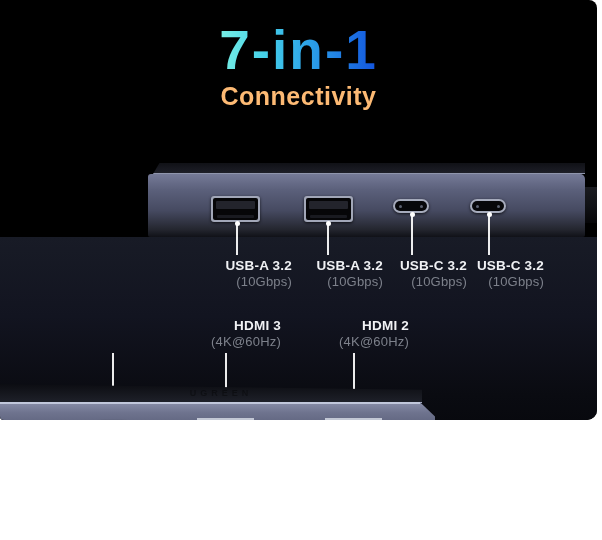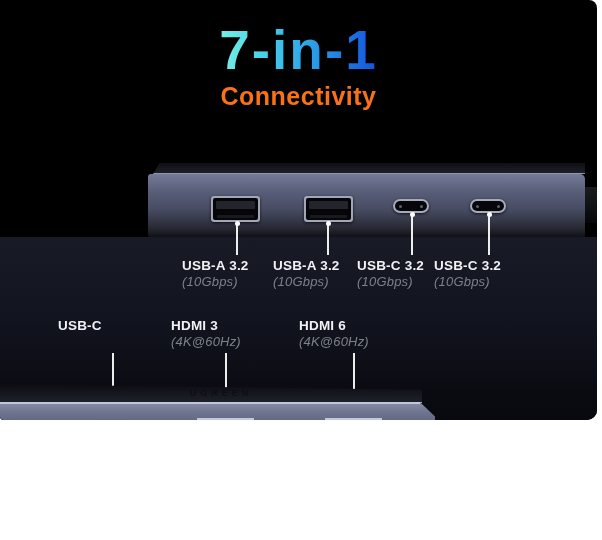--- a/index.html
+++ b/index.html
@@ -31,21 +31,21 @@
   }
   
   .title-wrap{position:absolute;top:22px;left:0;width:100%;text-align:center;}
   .headline{
     font-size:55px;font-weight:800;letter-spacing:2px;line-height:1.05;
     background:linear-gradient(90deg,#79efe4 0%,#46d2e9 28%,#2b9fe8 58%,#1253de 100%);
     -webkit-background-clip:text;background-clip:text;color:transparent;
     display:inline-block;
   }
   .subheadline{
-    margin-top:2px;font-size:25px;font-weight:600;color:#f97316;letter-spacing:.5px;
+    margin-top:2px;font-size:25px;font-weight:600;color:#fdba74;letter-spacing:.5px;
   }
   
   .top-hub{position:absolute;left:148px;top:163px;width:437px;height:74px;}
   .top-hub .cable{
     position:absolute;left:430px;top:24px;width:175px;height:36px;
     background:linear-gradient(180deg,#1a1b20,#101115 55%,#060608);
     border-radius:6px;
   }
   .top-hub .topface{
     position:absolute;left:5px;top:0;right:0;height:10px;
@@ -105,23 +105,23 @@
   .port-hdmi .inner{
     position:absolute;left:2px;top:2px;right:2px;bottom:2px;background:#050507;
     clip-path:polygon(0 0,100% 0,100% 52%,86% 100%,14% 100%,0 52%);
   }
   .port-hdmi .pins{position:absolute;left:6px;right:6px;top:3px;height:3px;background:#1d1e25;}
   
   .callout{position:absolute;width:2px;background:rgba(255,255,255,.92);}
   .callout .tipdot{position:absolute;left:50%;width:5px;height:5px;margin-left:-2.5px;border-radius:50%;background:#ffffff;}
   .callout .tipdot.top{top:-2px;} .callout .tipdot.bottom{bottom:-2px;}
   
-  .plabel{position:absolute;width:110px;text-align:left;}
+  .plabel{position:absolute;width:110px;text-align:right;}
   .plabel .pname{font-size:13.5px;font-weight:700;color:#f0f1f4;letter-spacing:.2px;}
-  .plabel .pspec{font-size:13px;font-weight:400;color:#7d818b;margin-top:1px;letter-spacing:.2px;font-style:italic;}
+  .plabel .pspec{font-size:13px;font-weight:400;color:#7d818b;margin-top:1px;letter-spacing:.2px;}
 </style>
 </head>
 <body>
 
 <div class="scene">
 
   <div class="band-upper"></div>
   <div class="floor"></div>
 
   <div class="title-wrap">
@@ -183,28 +183,27 @@
   <div class="plabel" style="left:357px;top:258px;">
     <div class="pname">USB-C 3.2</div>
     <div class="pspec">(10Gbps)</div>
   </div>
   <div class="plabel" style="left:434px;top:258px;">
     <div class="pname">USB-C 3.2</div>
     <div class="pspec">(10Gbps)</div>
   </div>
 
   <div class="plabel" style="left:58px;top:318px;">
-    <div class="pname">USB-C</div>
   </div>
   <div class="plabel" style="left:171px;top:318px;">
     <div class="pname">HDMI 3</div>
     <div class="pspec">(4K@60Hz)</div>
   </div>
   <div class="plabel" style="left:299px;top:318px;">
-    <div class="pname">HDMI 6</div>
+    <div class="pname">HDMI 2</div>
     <div class="pspec">(4K@60Hz)</div>
   </div>
 
   <div class="callout" style="left:112px;top:353px;height:68px;">
       <span class="tipdot bottom"></span>
     </div>
   <div class="callout" style="left:225px;top:353px;height:71px;">
       <span class="tipdot bottom"></span>
     </div>
   <div class="callout" style="left:353px;top:353px;height:71px;">

